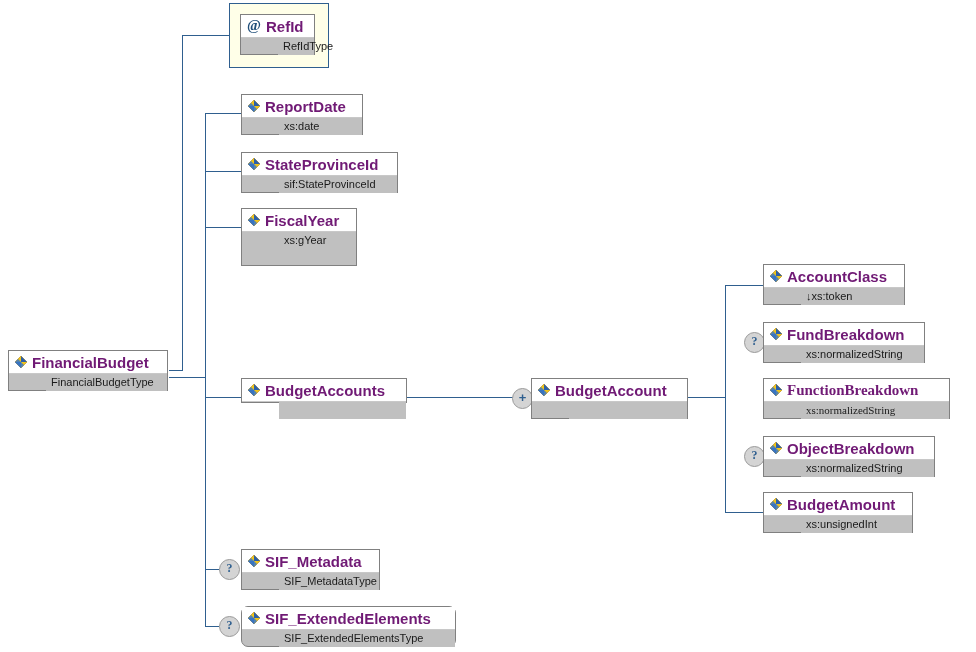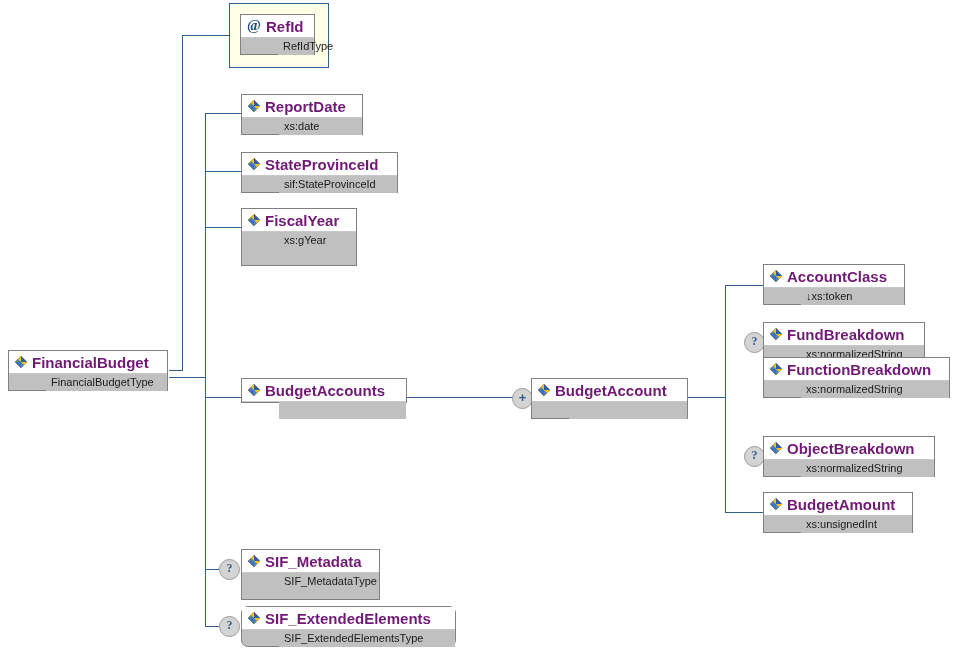--- a/index.html
+++ b/index.html
@@ -297,21 +297,21 @@
           <polygon points="4,4 10,10 7,13 1,7" fill="#3a78c8" opacity="0.85"></polygon>
         </svg>
       </span>
       <span class="name-txt">FundBreakdown</span>
     </div>
     <div class="type-row">
       <span class="type-txt">xs:normalizedString</span>
     </div>
   </div>
 
-  <div class="node" style="left:763px;top:357px;width:187px;height:41px;">
+  <div class="node" style="left:763px;top:378px;width:187px;height:41px;font-family:Liberation Serif, serif;">
     <div class="name-row">
       <span class="el-icon">
         <svg width="14" height="14" viewBox="0 0 14 14">
           <polygon points="7,1 13,7 7,13 1,7" fill="#f0c419" stroke="#b8860b" stroke-width="0.6"></polygon>
           <polygon points="7,1 13,7 7,7" fill="#2b5fa8"></polygon>
           <polygon points="1,7 7,7 7,13" fill="#2b5fa8"></polygon>
           <polygon points="4,4 10,10 7,13 1,7" fill="#3a78c8" opacity="0.85"></polygon>
         </svg>
       </span>
       <span class="name-txt">FunctionBreakdown</span>
@@ -350,21 +350,21 @@
         </svg>
       </span>
       <span class="name-txt">BudgetAmount</span>
     </div>
     <div class="type-row">
       <span class="type-txt">xs:unsignedInt</span>
     </div>
   </div>
 
   <div class="opt" style="left:219px;top:559px;">?</div>
-  <div class="node" style="left:241px;top:549px;width:139px;height:51px;">
+  <div class="node" style="left:241px;top:549px;width:139px;height:41px;">
     <div class="name-row">
       <span class="el-icon">
         <svg width="14" height="14" viewBox="0 0 14 14">
           <polygon points="7,1 13,7 7,13 1,7" fill="#f0c419" stroke="#b8860b" stroke-width="0.6"></polygon>
           <polygon points="7,1 13,7 7,7" fill="#2b5fa8"></polygon>
           <polygon points="1,7 7,7 7,13" fill="#2b5fa8"></polygon>
           <polygon points="4,4 10,10 7,13 1,7" fill="#3a78c8" opacity="0.85"></polygon>
         </svg>
       </span>
       <span class="name-txt">SIF_Metadata</span>

